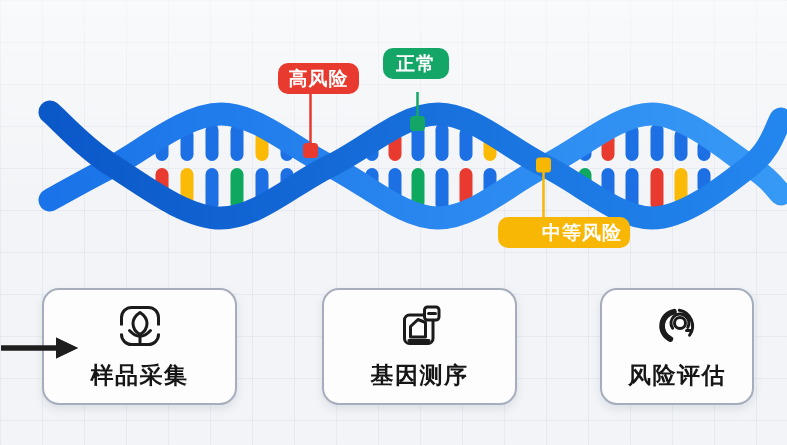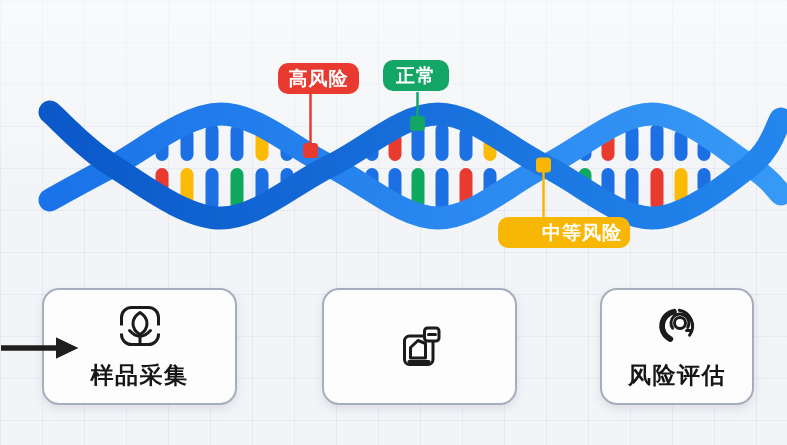--- a/index.html
+++ b/index.html
@@ -93,21 +93,21 @@
       <path d="M50,112C60.5,121.0 84.5,148.3 113,166C141.5,183.7 184.8,218.0 221,218C257.2,218.0 293.8,183.3 330,166C366.2,148.7 402.2,114.0 438,114C473.8,114.0 509.3,148.7 545,166C580.7,183.3 617.8,218.0 652,218C686.2,218.0 728.5,182.5 750,166C771.5,149.5 775.8,126.8 781,119" fill="none" stroke="url(#gradFront)" stroke-width="23" stroke-linecap="round"></path>
       <line x1="310.5" y1="92" x2="310.5" y2="150.5" stroke="#e93a2f" stroke-width="2.5"></line>
       <rect x="303" y="143" width="15" height="15" rx="3.5" fill="#e93a2f"></rect>
       <line x1="417.5" y1="92" x2="417.5" y2="123.5" stroke="#13a666" stroke-width="2.5"></line>
       <rect x="410" y="116" width="15" height="15" rx="3.5" fill="#13a666"></rect>
       <line x1="543.5" y1="165" x2="543.5" y2="219" stroke="#f8b704" stroke-width="2.5"></line>
       <rect x="536" y="157.5" width="15" height="15" rx="3.5" fill="#f8b704"></rect>
     </svg>
 
   <div class="badge" style="left: 278px; top: 63px; width: 81px; height: 31px; background: rgb(233, 58, 47);">高风险</div>
-  <div class="badge" style="left: 383px; top: 60px; width: 66px; height: 31px; background: rgb(19, 166, 102);">正常</div>
+  <div class="badge" style="left: 383px; top: 48px; width: 66px; height: 31px; background: rgb(19, 166, 102);">正常</div>
   <div class="badge" style="left: 498px; top: 217px; width: 96px; height: 31px; background: rgb(248, 183, 4); padding-left: 36px;">中等风险</div>
 
   <div class="flow-box" id="flow-box-1">
     <svg class="step-icon" viewBox="0 0 48 48">
       <rect x="5.5" y="5.5" width="37" height="37" rx="10"></rect>
       <rect class="gapfill" x="1.5" y="23.5" width="7" height="8"></rect>
       <rect class="gapfill" x="39.5" y="23.5" width="7" height="8"></rect>
       <path d="M24,10.5 Q31,15 31,21.5 Q31,28.5 24,32.5 Q17,28.5 17,21.5 Q17,15 24,10.5 Z"></path>
       <path d="M13.5,28.5 Q24,40 34.5,28.5"></path>
       <path d="M24,34.8 L24,41.5"></path>
@@ -123,20 +123,21 @@
   </div>
 
   <div class="flow-box" id="flow-box-2">
     <svg class="step-icon" viewBox="0 0 48 48">
       <rect x="8.5" y="13" width="28.5" height="28.5" rx="5"></rect>
       <path d="M14.5,35 L14.5,24.5 L22,17.5 L29.5,20.5 L29.5,35 Z"></path>
       <path d="M13,38.5 L33,38.5"></path>
       <rect class="paper" x="28.5" y="5" width="14.5" height="13" rx="3"></rect>
       <path d="M32.5,11.5 L39.5,11.5"></path>
     </svg>
+    <span class="flow-label">基因测序</span>
   </div>
 
   <div class="flow-arrow" id="flow-arrow-2">
     <svg width="80" height="28" viewBox="0 0 80 28">
       <line class="arrow-shape-line" x1="1" y1="14" x2="57" y2="14" stroke="#1e1e1e" stroke-width="5"></line>
       <polygon class="arrow-shape-head" points="56,3.5 56,24.5 78,14" fill="#1e1e1e"></polygon>
     </svg>
   </div>
 
   <div class="flow-box" id="flow-box-3">

